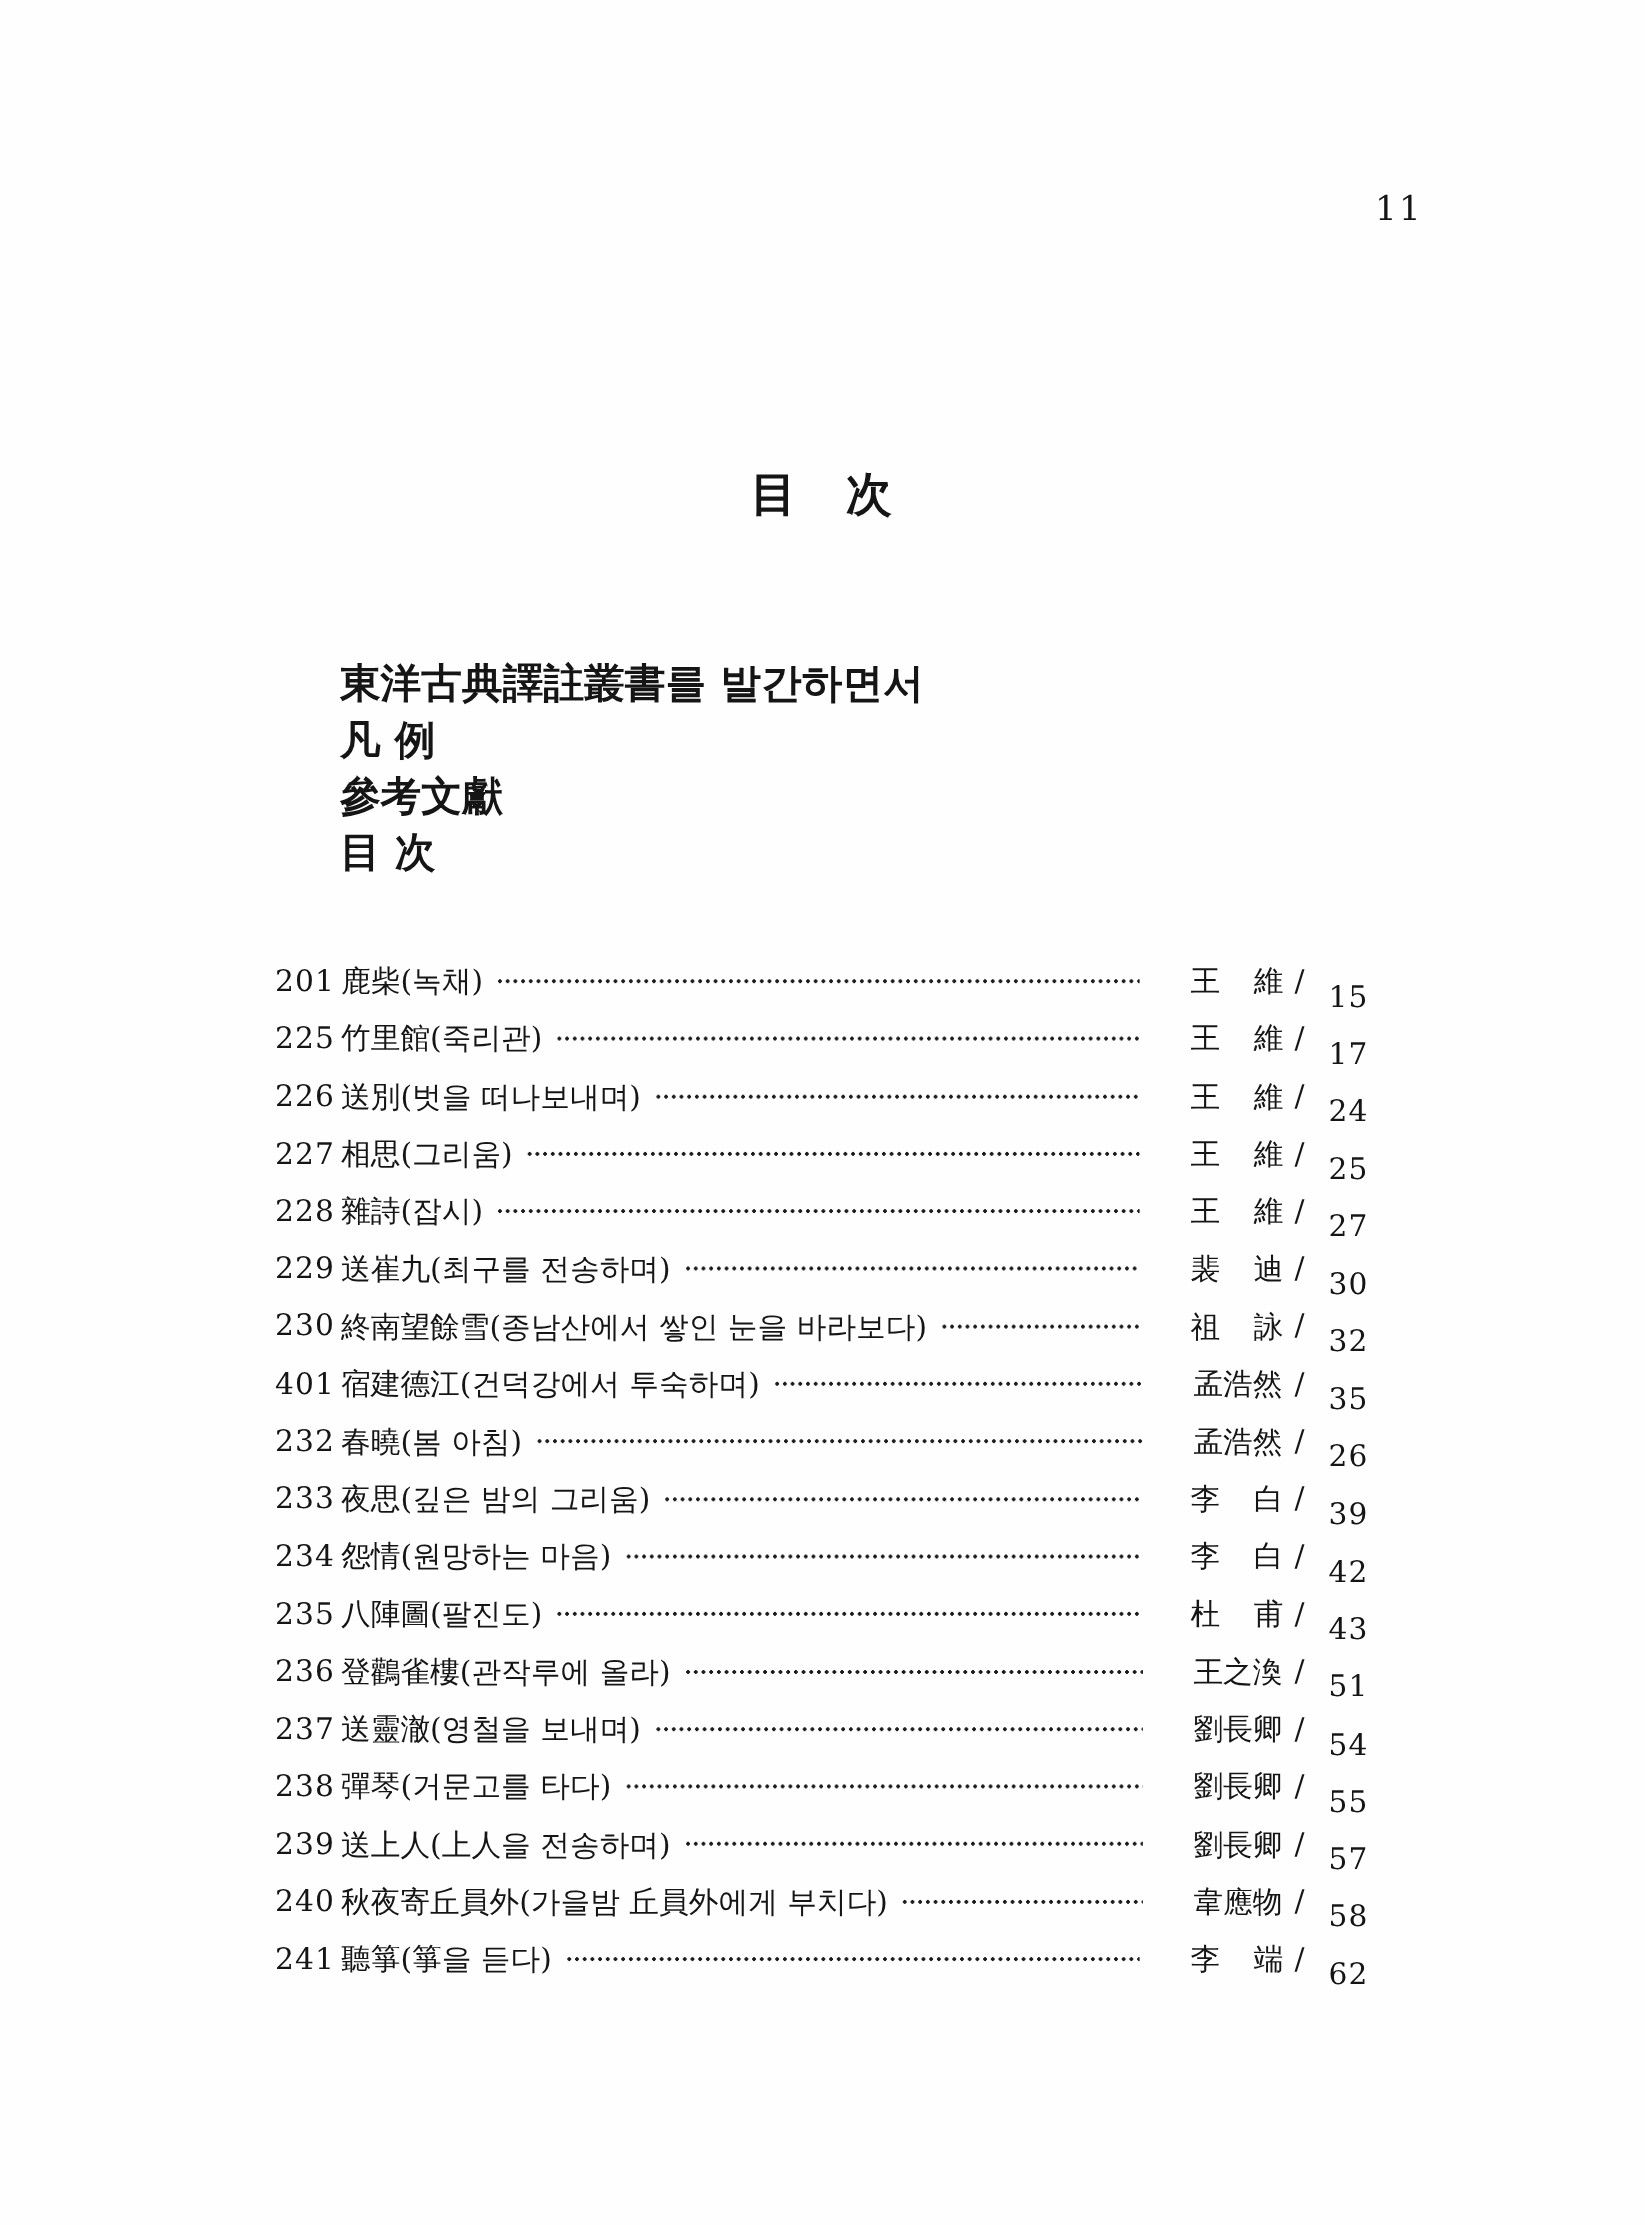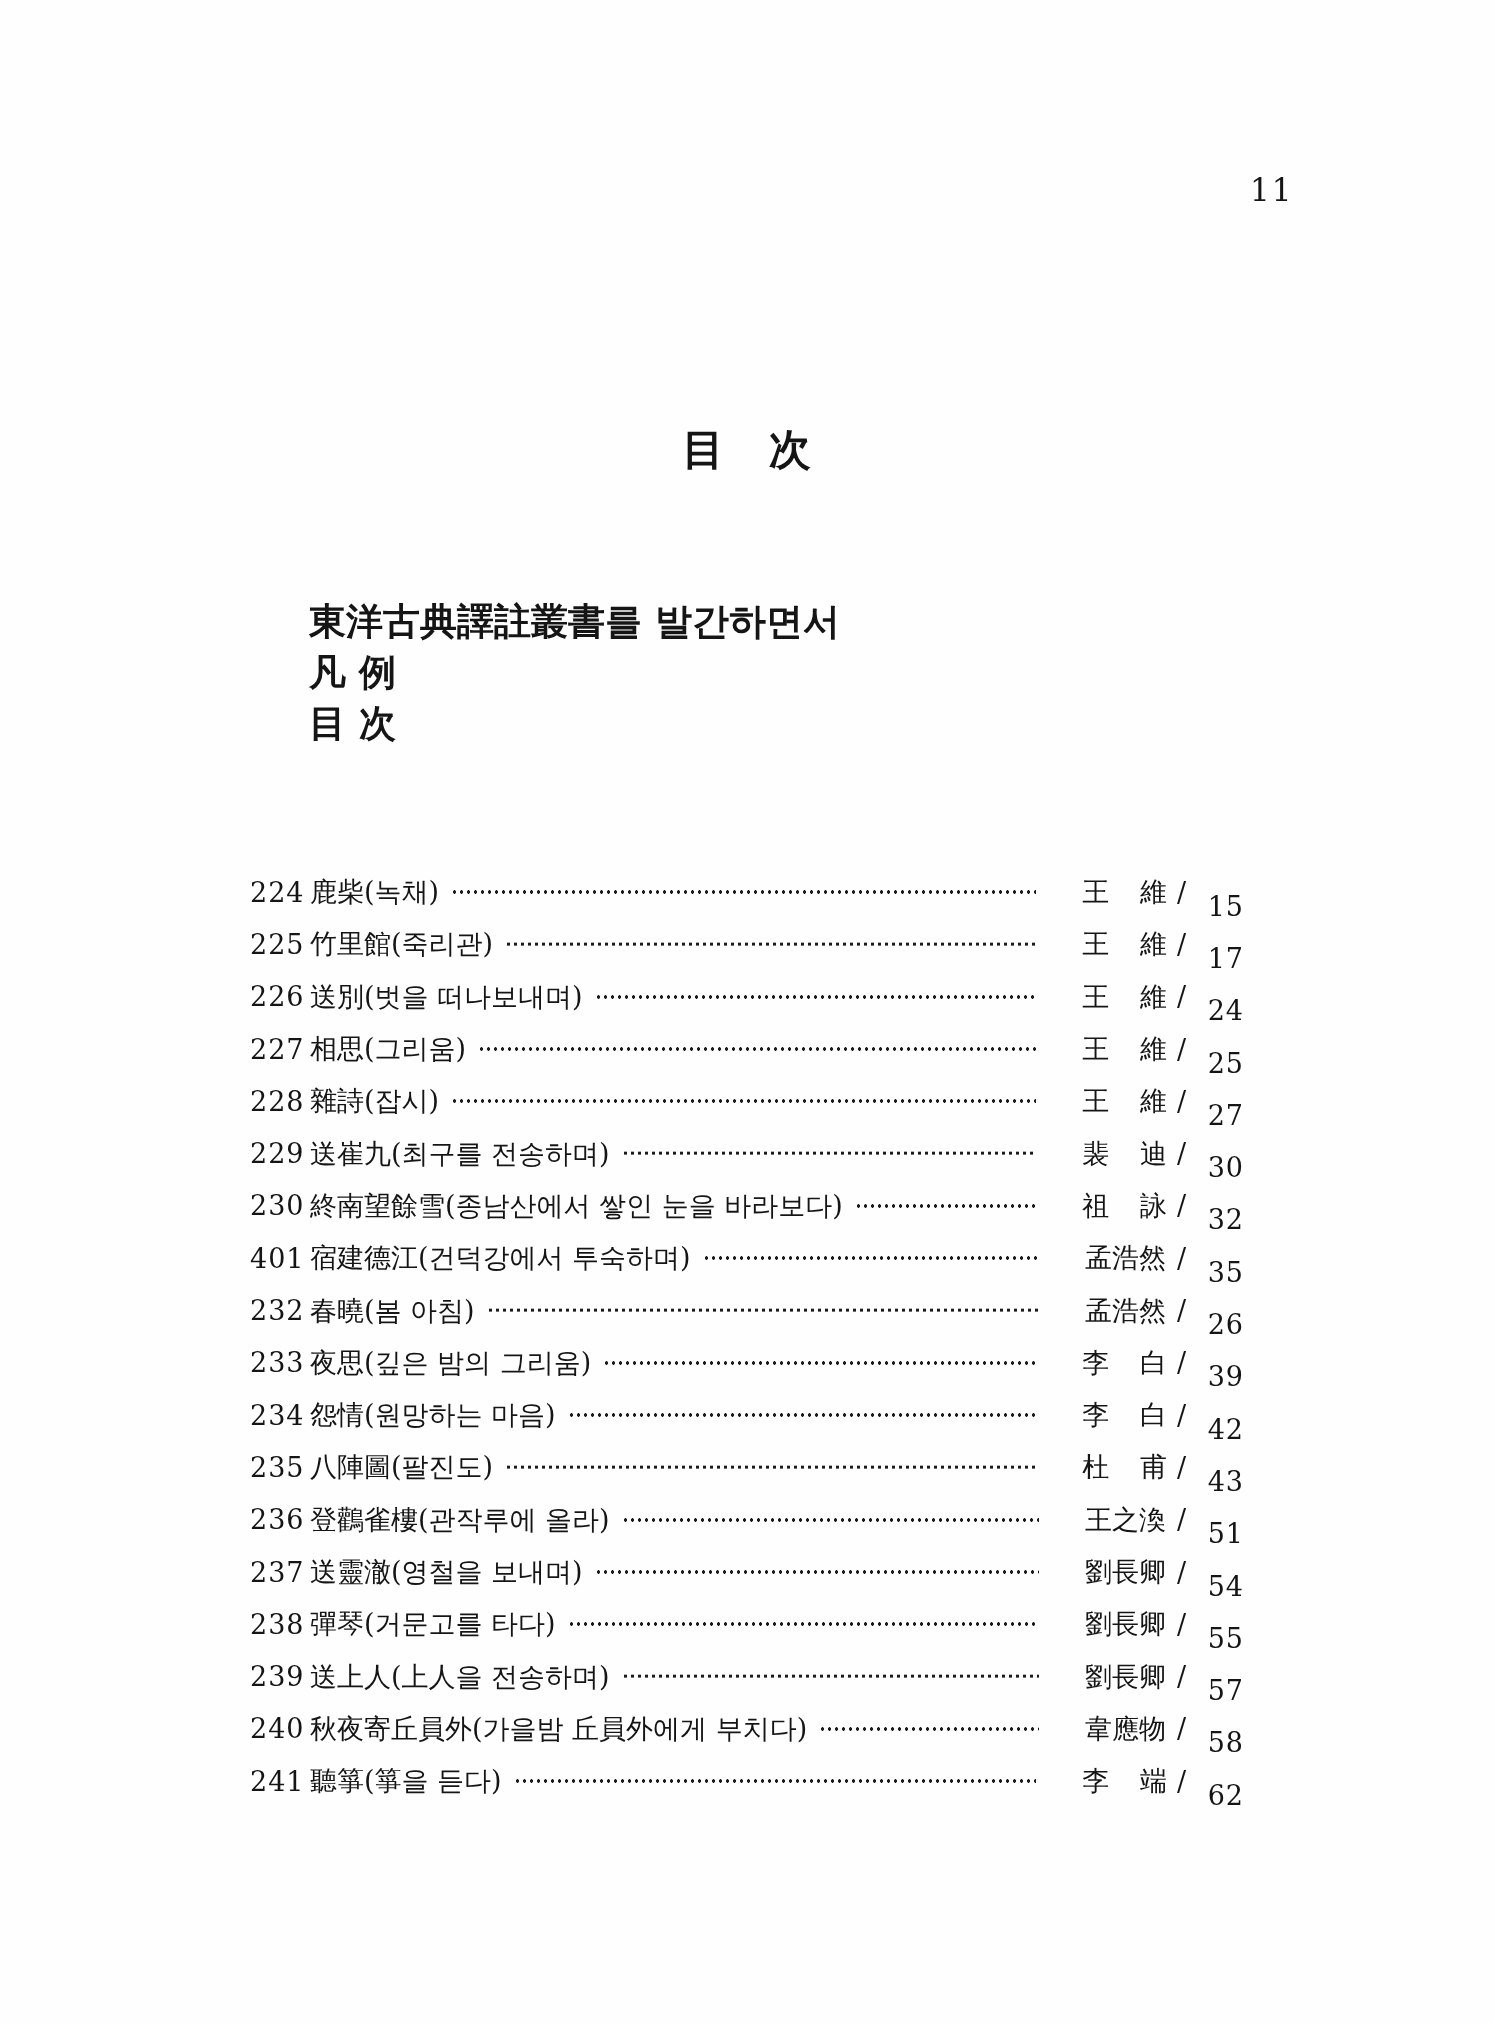--- a/index.html
+++ b/index.html
@@ -94,25 +94,26 @@
 </style>
 </head>
 <body>
 
 <div class="page">
   <div class="page-number">11</div>
   <h1 class="doc-title">目 次</h1>
   <ul class="front-matter" id="front-matter">
       <li>東洋古典譯註叢書를 발간하면서</li>
       <li>凡 例</li>
+      <li>參考文獻</li>
       <li>目 次</li>
     </ul>
   <div class="toc" id="toc">
       <div class="toc-row">
-        <span class="num">224</span>
+        <span class="num">201</span>
         <span class="ttl">鹿柴(녹채)</span>
         <span class="leader"></span>
         <span class="author">王 維</span>
         <span class="slash">/</span>
         <span class="pg">15</span>
       </div>
       <div class="toc-row">
         <span class="num">225</span>
         <span class="ttl">竹里館(죽리관)</span>
         <span class="leader"></span>

